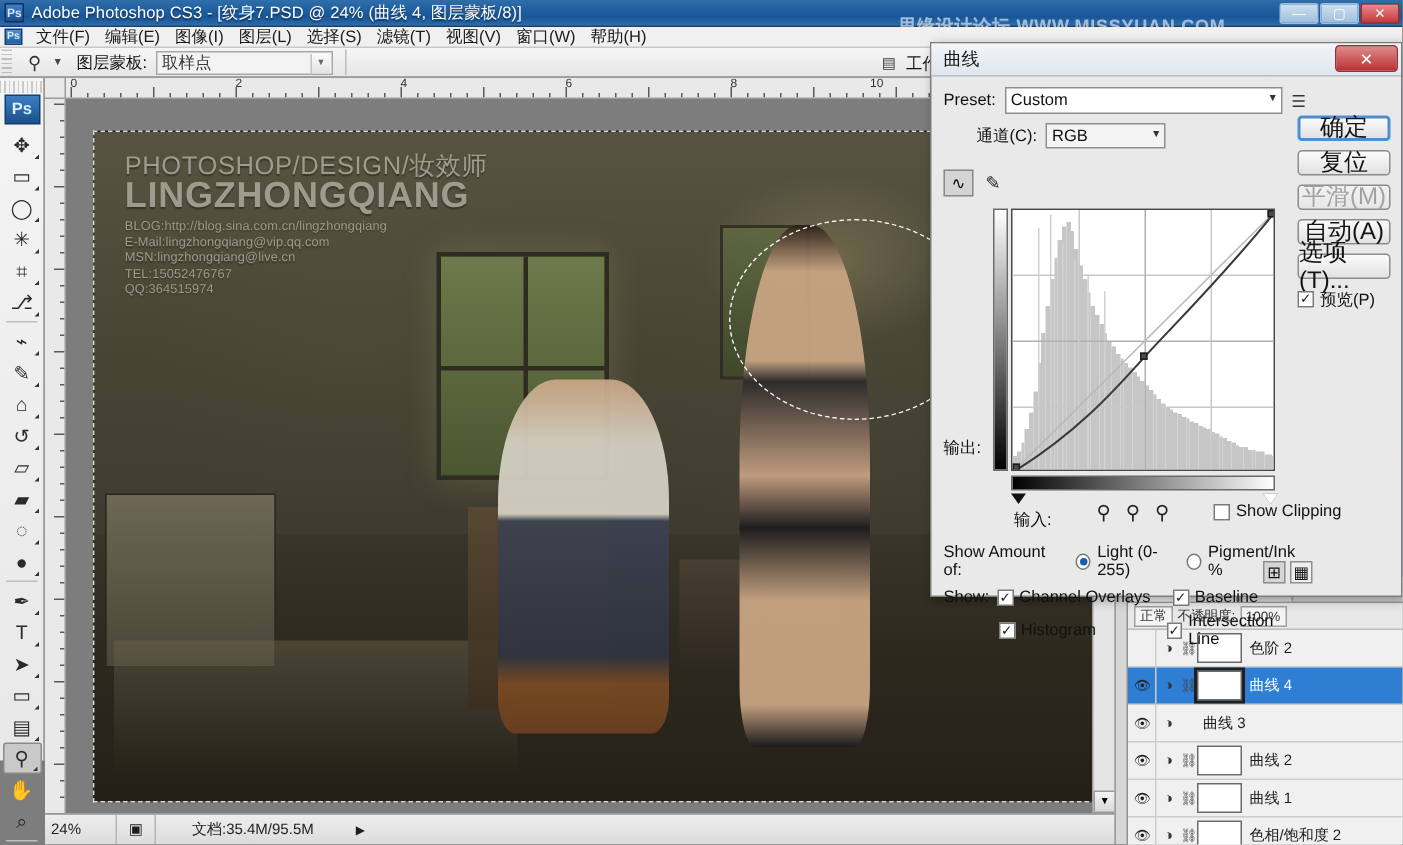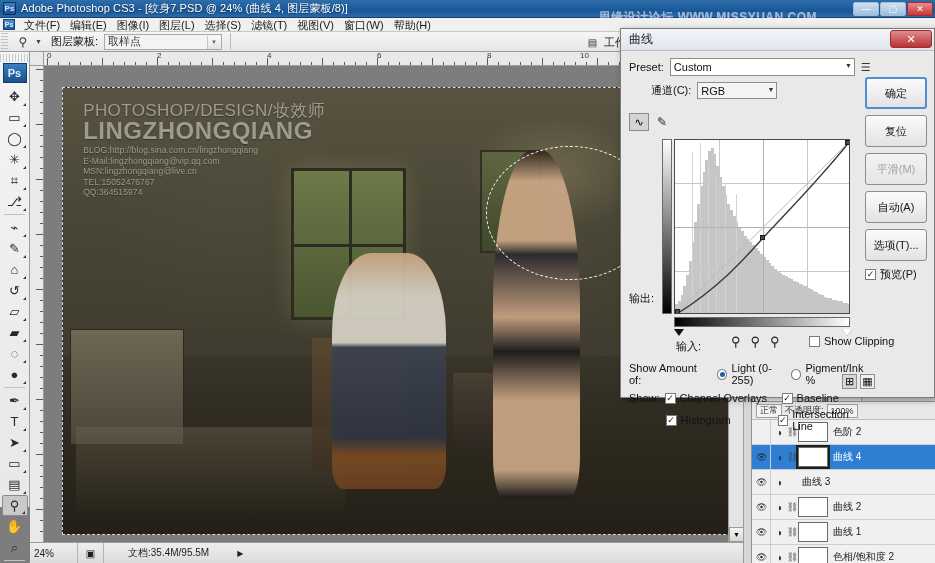--- a/index.html
+++ b/index.html
@@ -350,24 +350,24 @@
   .cdo-tri{width:12px;height:12px;border:1px solid #9a9a9a;background:#e4e4e4;display:flex;align-items:center;justify-content:center;font-size:7px;color:#333;}
   .cdo-rule{flex:1;height:1px;background:#b5b5b5;margin-left:5px;}
   .cdo-row{display:flex;align-items:center;margin-top:6px;font-size:11px;color:#111;gap:5px;}
   .gridbtns{position:absolute;right:-6px;top:18px;display:flex;gap:3px;}
   .gridbtn{width:15px;height:15px;border:1px solid #8e8e8e;background:#f0f0f0;display:flex;align-items:center;justify-content:center;}
   .gridbtn.act{background:#d6d6d6;}
   .cdo-show{display:flex;align-items:center;gap:5px;margin-top:6px;font-size:11px;color:#111;}
   .cdo-show .c1{width:112px;display:flex;align-items:center;gap:4px;}
 
   .btn{
-    width:62px;height:32px;border:1px solid #8c8c8c;border-radius:3px;
+    width:62px;height:17px;border:1px solid #8c8c8c;border-radius:3px;
     background:linear-gradient(180deg,#fbfbfb,#e2e2e2);
     display:flex;align-items:center;justify-content:center;
-    font-size:11px;color:#141414;margin-bottom:6px;
+    font-size:16px;color:#141414;margin-bottom:6px;
   }
   .btn.primary{border:2px solid #4f8fd0;}
   .btn.disabled{color:#a2a2a2;background:linear-gradient(180deg,#f2f2f2,#e6e6e6);}
   .btncol{position:absolute;right:7px;top:26px;}
   .prev-row{display:flex;align-items:center;gap:4px;font-size:11px;color:#111;margin-top:2px;}
 </style>
 </head>
 <body>
 
 <div id="titlebar">

